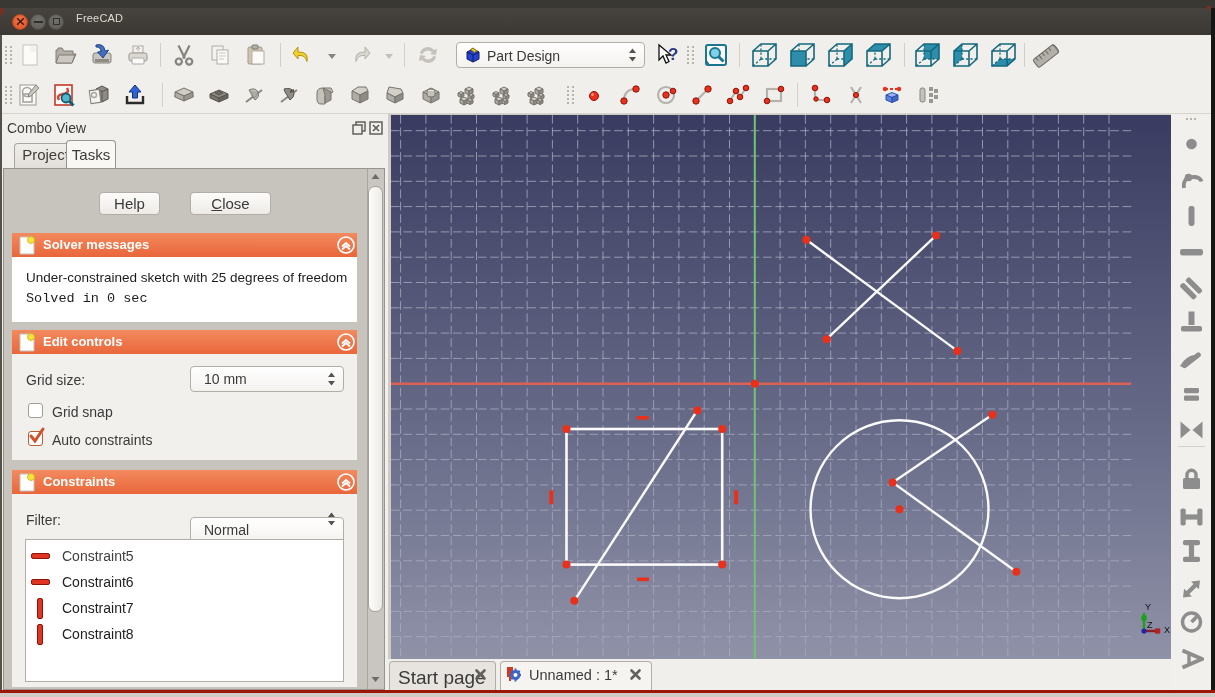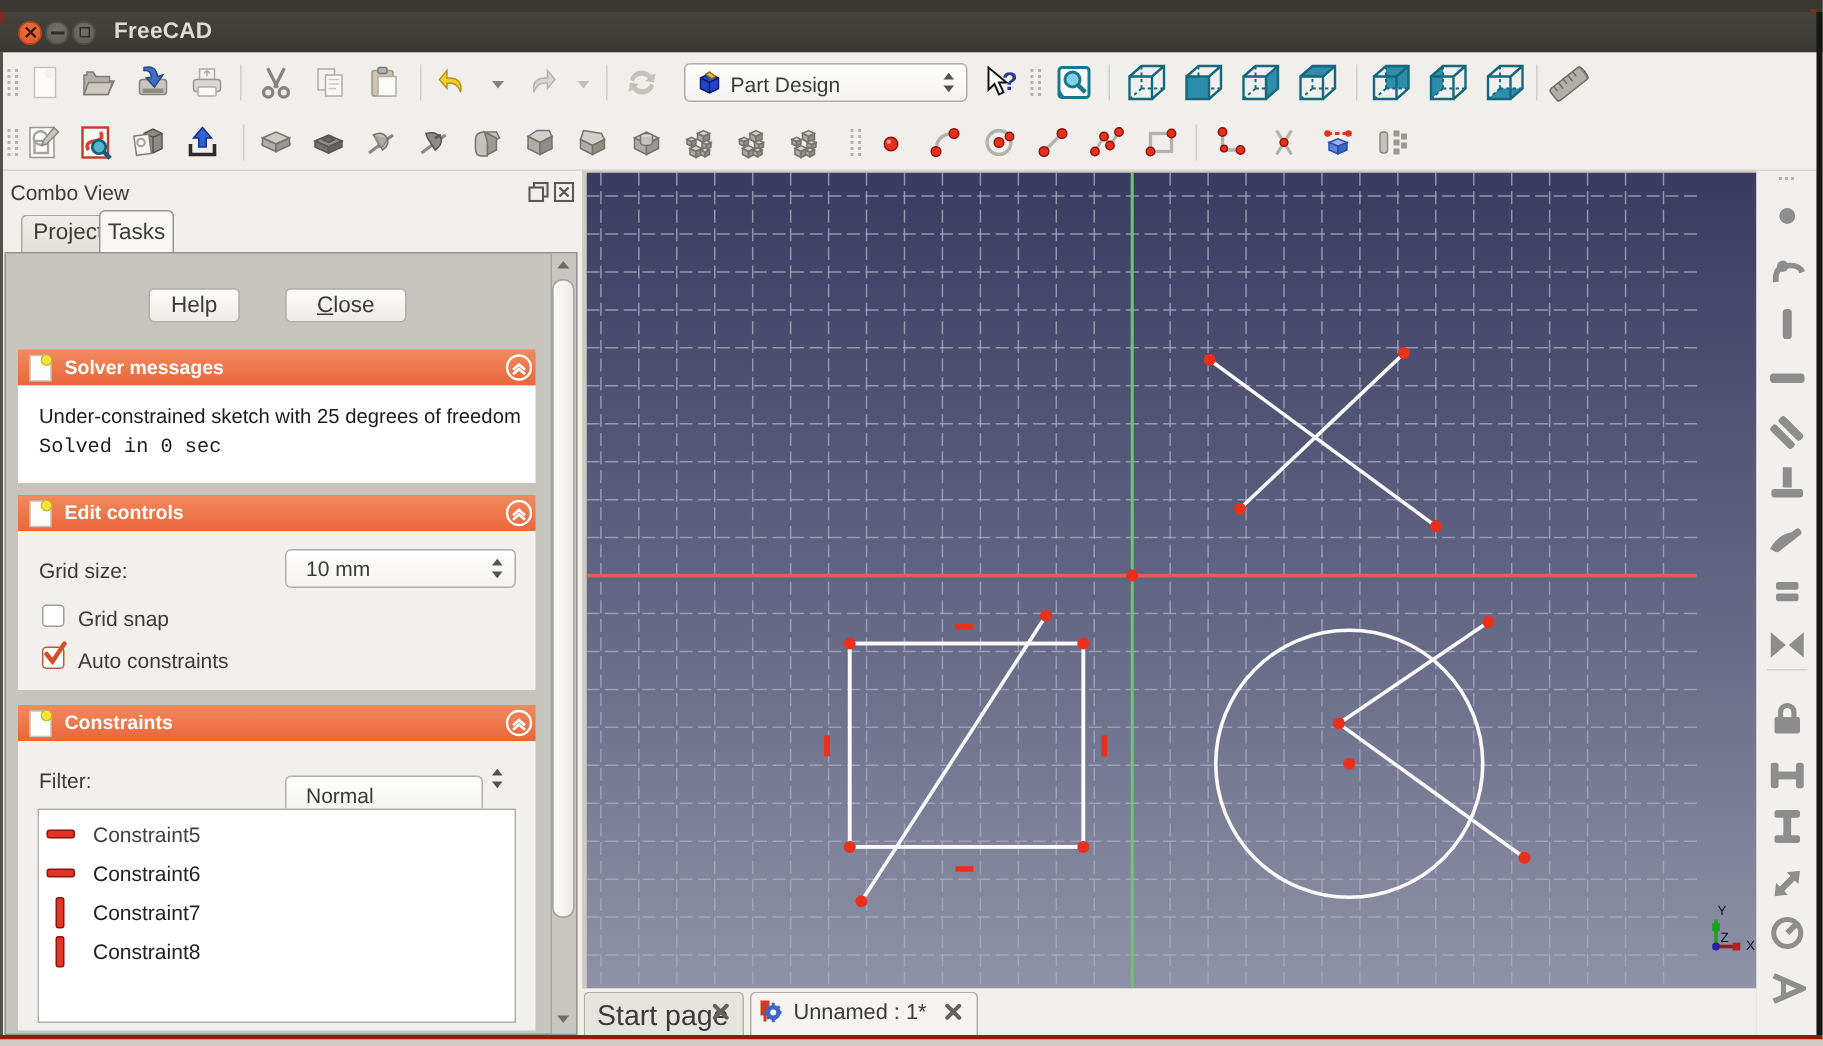--- a/index.html
+++ b/index.html
@@ -1,20 +1,20 @@
 <!DOCTYPE html>
 <html><head><meta charset="utf-8"><style>
 *{margin:0;padding:0;box-sizing:border-box}
 html,body{width:1215px;height:697px;overflow:hidden;font-family:"Liberation Sans",sans-serif;background:#CFCAC3}
 .abs{position:absolute}
 #win{position:absolute;left:0;top:0;width:1215px;height:697px}
 #titlebar{position:absolute;left:0;top:0;width:1215px;height:35px;background:linear-gradient(#4a4742,#3b3834);}
 #topstrip{position:absolute;left:0;top:0;width:1215px;height:8px;background:#3a3833}
 .wbtn{position:absolute;border-radius:50%;}
-#title-text{position:absolute;left:76px;top:12px;font-size:15px;font-weight:bold;color:#dfdbd2;letter-spacing:.2px}
+#title-text{position:absolute;left:76px;top:12px;font-size:11px;font-weight:normal;color:#dfdbd2;letter-spacing:.2px}
 #toolbars{position:absolute;left:2px;top:35px;width:1210px;height:79px;background:#f1efeb;border-bottom:1px solid #d8d4ce}
 .sep1{position:absolute;top:43px;width:1px;height:24px;background:#d2cfc9}
 .sep2{position:absolute;top:83px;width:1px;height:24px;background:#d2cfc9}
 .handle{position:absolute;width:7px;height:18px;border-left:2px dotted #b7b4ae;border-right:2px dotted #b7b4ae}
 .ic{position:absolute;width:24px;height:24px}
 #leftdock{position:absolute;left:2px;top:114px;width:386px;height:576px;background:#f1efeb}
 #combo-title{position:absolute;left:7px;top:120px;font-size:14px;color:#3c3c3c}
 .dockbtn{position:absolute;width:14px;height:14px;top:121px}
 .tab{position:absolute;font-size:15px;color:#3f3c38;border:1px solid #aaa69f;border-bottom:none;border-radius:4px 4px 0 0;text-align:center}
 #panelbody{position:absolute;left:3px;top:168px;width:382px;height:522px;background:#c7c3bd;border:1px solid #97948d}
@@ -422,21 +422,21 @@
         <path d="M12 1 l4 4 h-4 z" fill="#dcd9d3" stroke="#c4c1ba"></path>
         <circle cx="13" cy="4" r="3.5" fill="#f5e23a" stroke="#c9b722" stroke-width=".8"></circle>
       </svg>
       <svg class="abs" style="left:325px;top:3px" width="18" height="18">
         <circle cx="9" cy="9" r="8" fill="none" stroke="#fff" stroke-width="1.6"></circle>
         <path d="M5 10.5 l4 -3.5 4 3.5 M5 13.5 l4 -3.5 4 3.5" fill="none" stroke="#fff" stroke-width="1.8"></path>
       </svg>
     </div>
 <div class="sectbody" style="top:494px;height:193px"></div>
 <div class="lbl" style="left:26px;top:512px">Filter:</div>
-<div class="field" style="left:190px;top:517px;width:132px">
+<div class="field" style="left:190px;top:517px;width:154px">
       <span style="position:absolute;left:13px;top:4px">Normal</span>
     </div>
 <svg class="abs" style="left:327px;top:512px" width="9" height="14">
       <path d="M4.5 0.5 l3.5 4.5 h-7 z" fill="#55534e"></path>
       <path d="M4.5 13.5 l-3.5 -4.5 h7 z" fill="#55534e"></path>
     </svg>
 <div class="abs" style="left:25px;top:539px;width:319px;height:143px;background:#fff;border:1px solid #b2aea7"></div>
 <div class="abs" style="left:31px;top:553px;width:19px;height:6px;background:#e03522;border:1px solid #8e130a;border-radius:2px"></div>
 <div class="lbl" style="left:62px;top:548px;color:#404040">Constraint5</div>
 <div class="abs" style="left:31px;top:579px;width:19px;height:6px;background:#e03522;border:1px solid #8e130a;border-radius:2px"></div>

